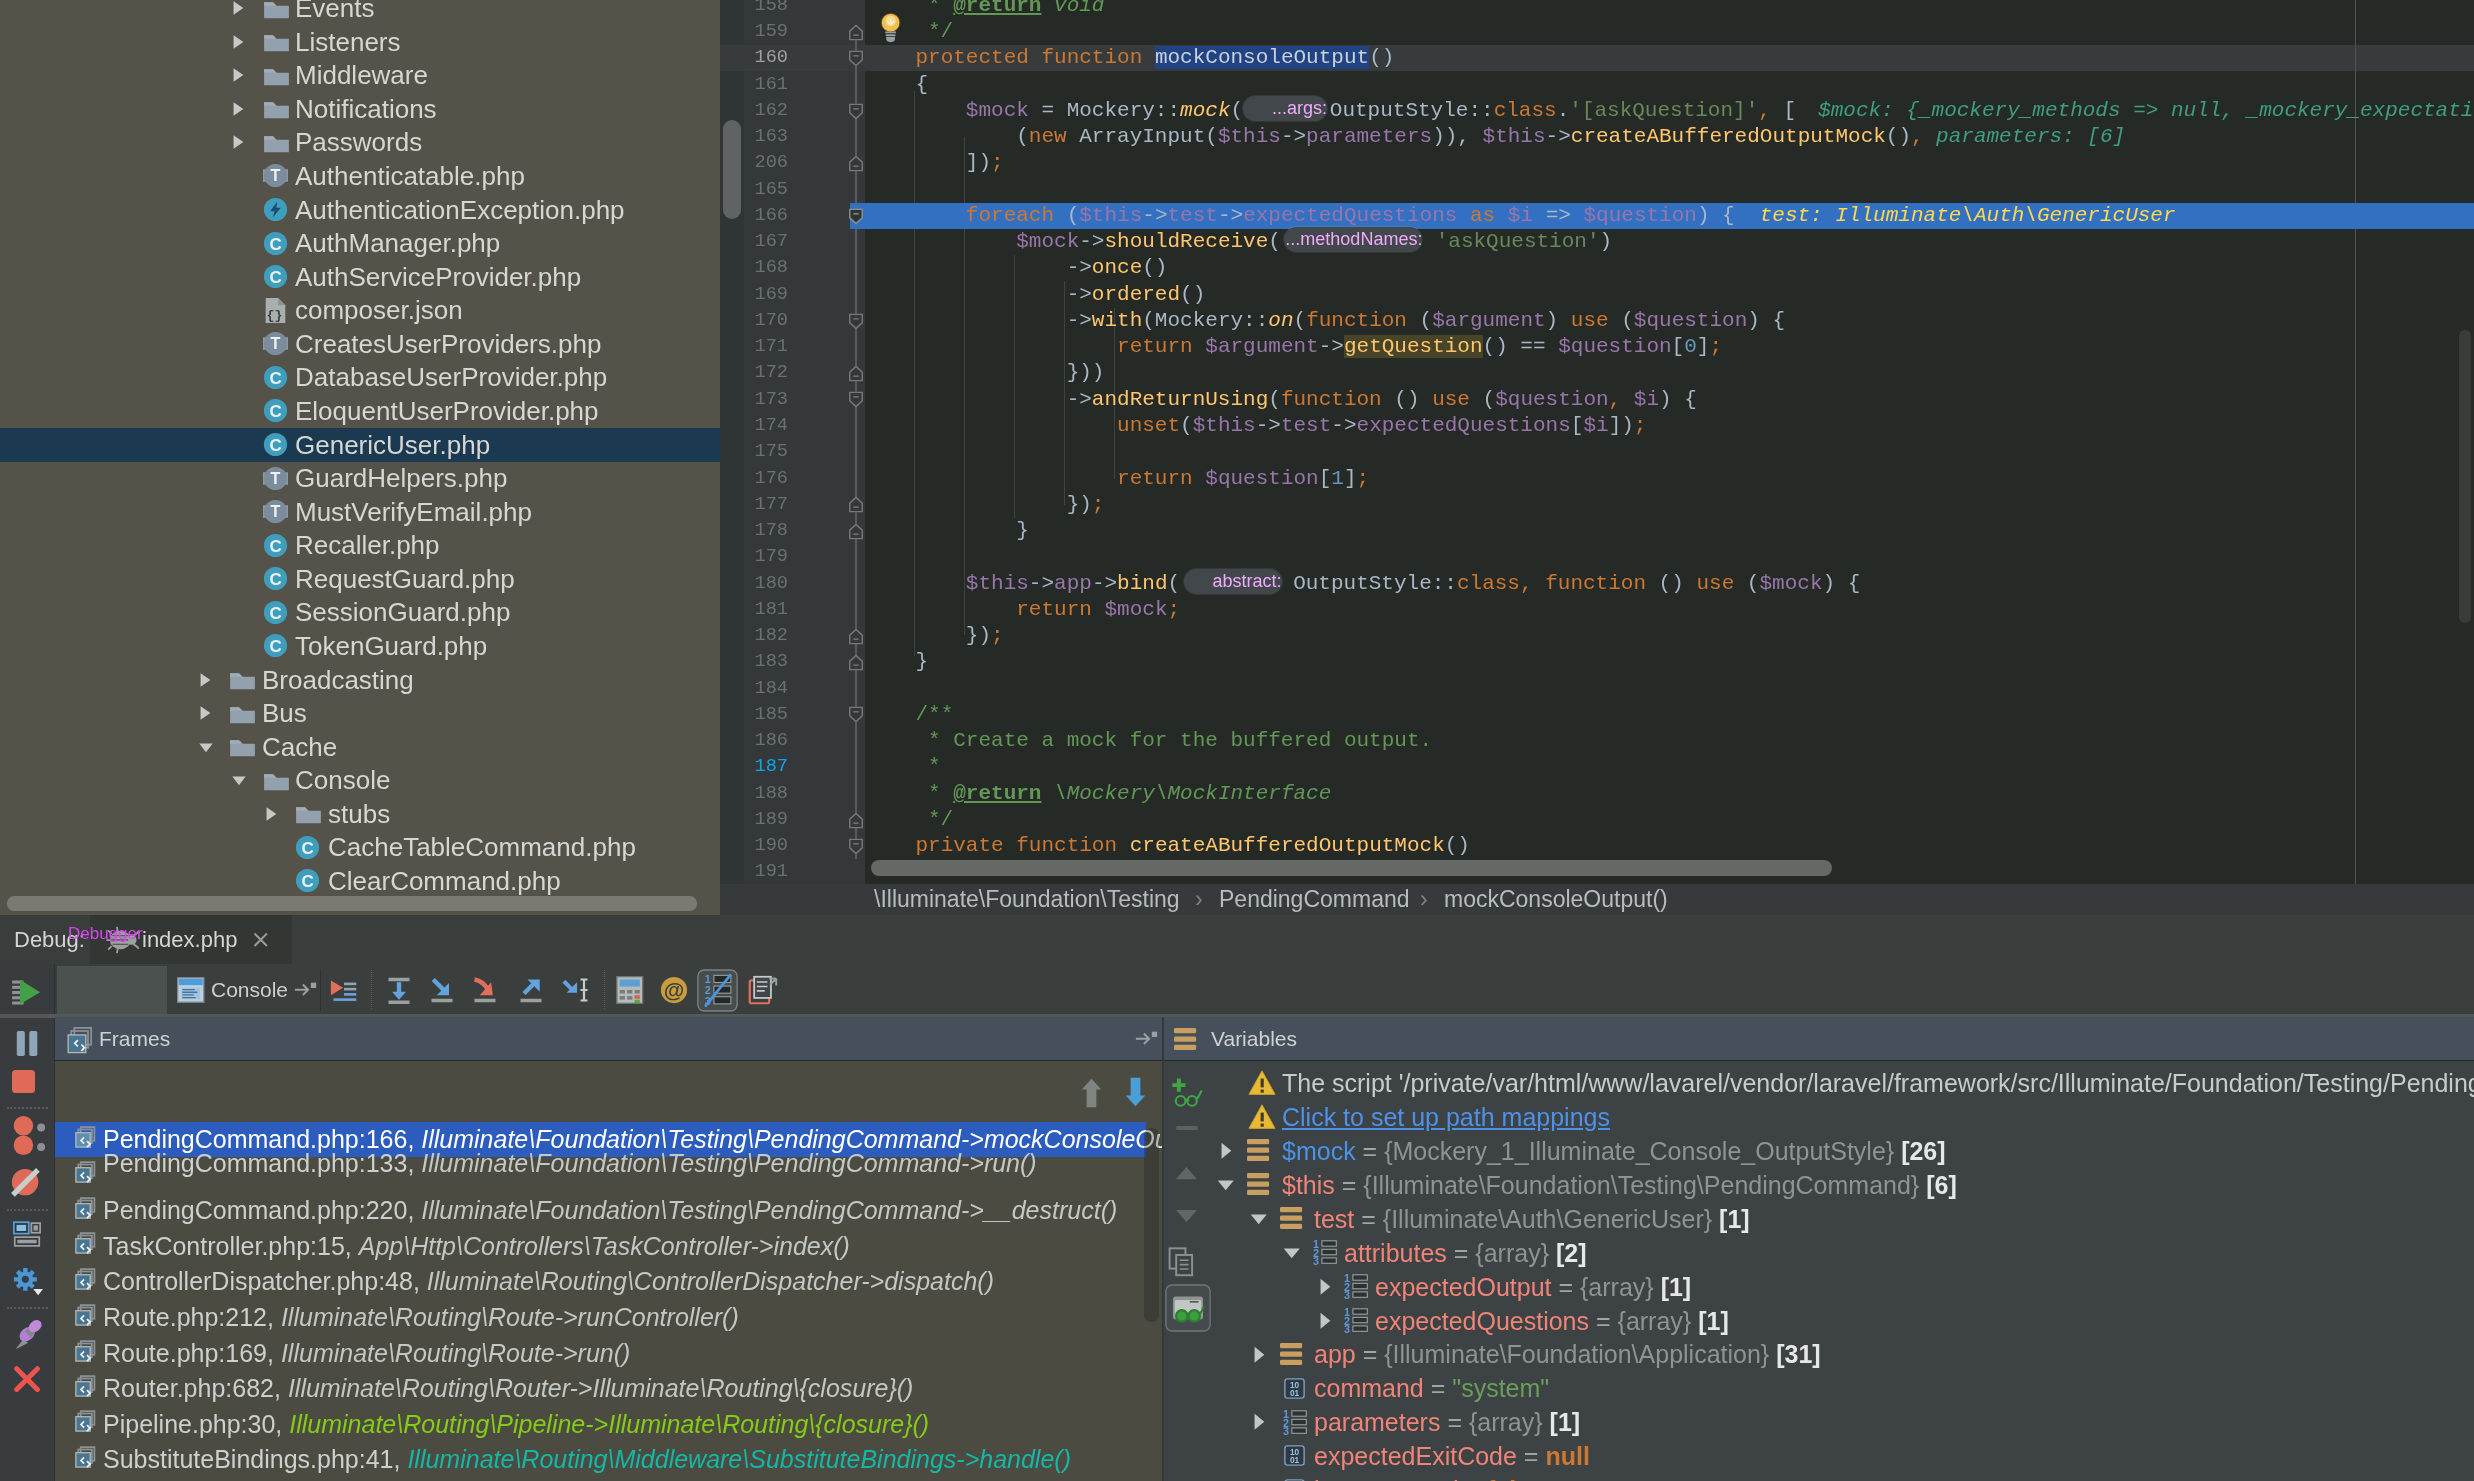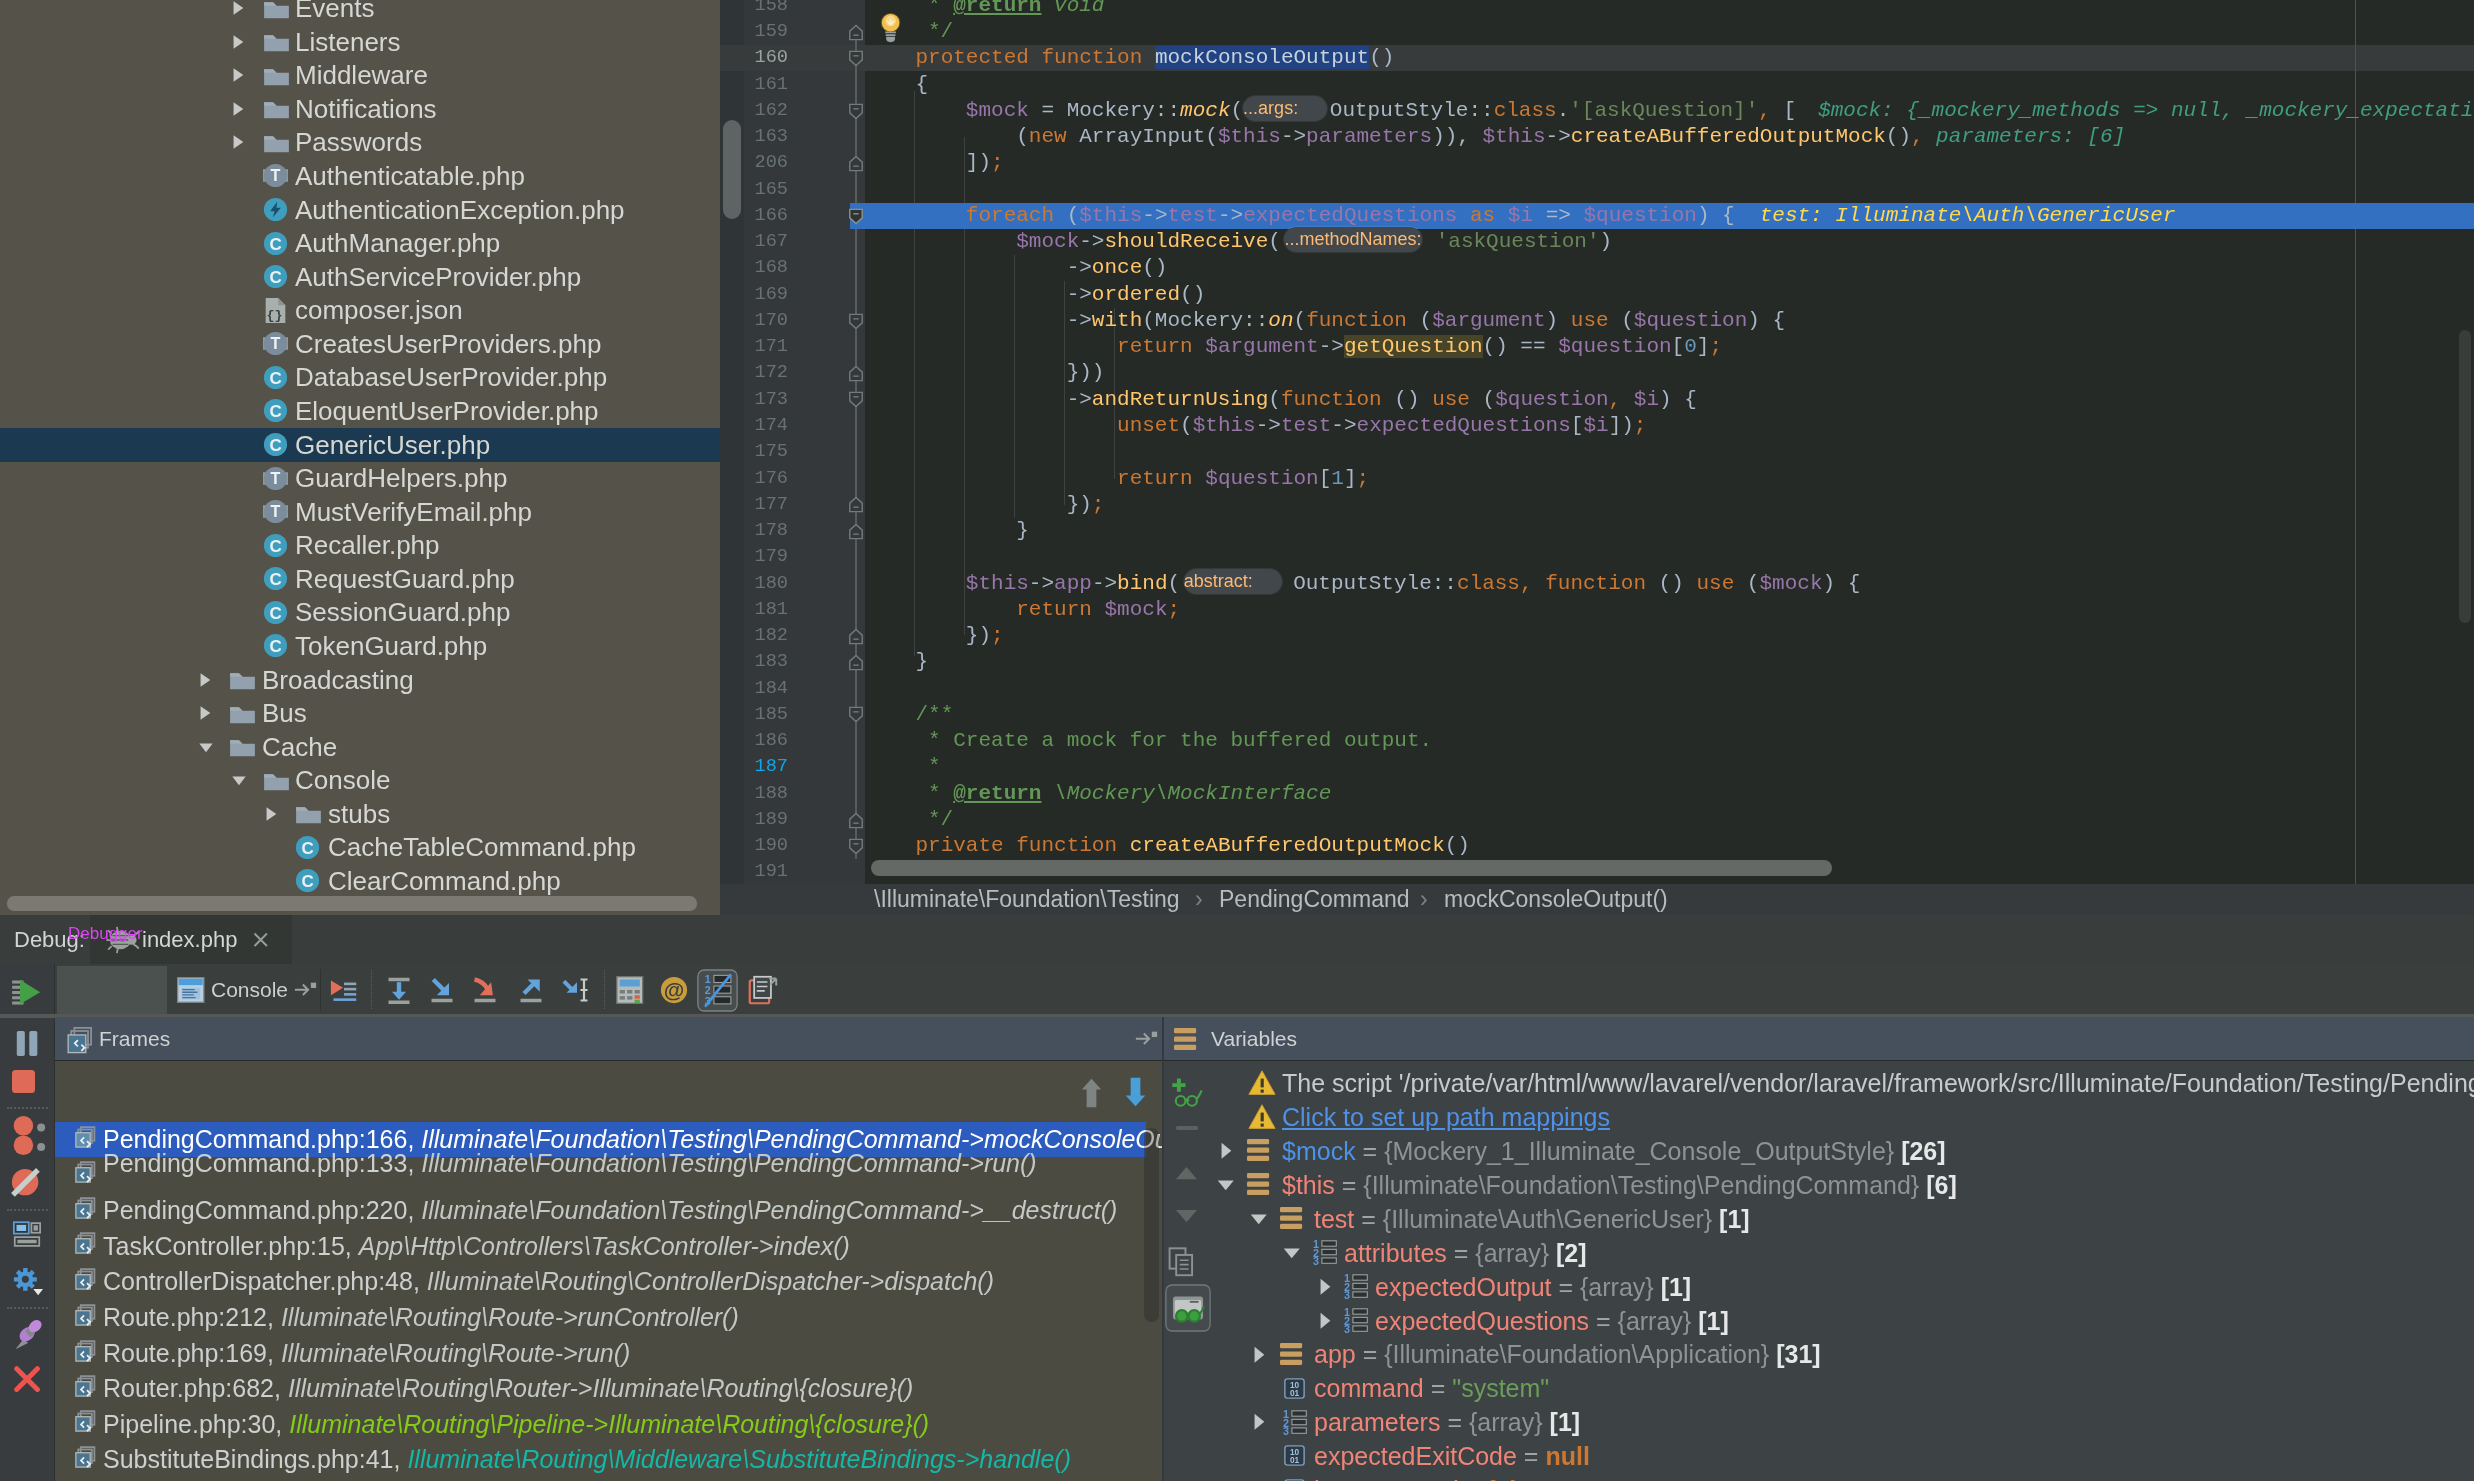--- a/index.html
+++ b/index.html
@@ -4,21 +4,21 @@
 body{width:2475px;height:1481px;background:#262a27;overflow:hidden;position:relative;
  font-family:"Liberation Sans",sans-serif}
 .abs{position:absolute}
 .cl{position:absolute;font:21px/26px "Liberation Mono",monospace;white-space:pre;color:#a9b7c6}
 .k{color:#cc7832}.v{color:#9876aa}.y{color:#ffc66d}.s{color:#6a8759}.n{color:#6897bb}
 .d{color:#629755}.di{color:#629755;font-style:italic}
 .dk{color:#629755;font-weight:bold;text-decoration:underline}
 .i{font-style:italic}
 .hT{color:#3f9d82;font-style:italic}
 .hY{color:#ffd94a;font-style:italic}
-.pill{display:inline-block;background:#41474a;color:#fdba74;font:18px/25px "Liberation Sans",sans-serif;border-radius:12.4px;text-align:left;vertical-align:middle;margin-top:-3.5px;box-shadow:0 0 0 0.9px rgba(255,255,255,0.07)}
+.pill{display:inline-block;background:#41474a;color:#f0abfc;font:18px/25px "Liberation Sans",sans-serif;border-radius:12.4px;text-align:right;vertical-align:middle;margin-top:-3.5px;box-shadow:0 0 0 0.9px rgba(255,255,255,0.07)}
 .lnum{position:absolute;left:0;width:68px;text-align:right;font:18.6px/26px "Liberation Mono",monospace;color:#697270}
 .tlab{position:absolute;font:26px/34px "Liberation Sans",sans-serif;color:#d5d7d3;white-space:pre}
 .flab{position:absolute;font:25px/35px "Liberation Sans",sans-serif;color:#ccd0ce;white-space:pre}
 .vlab{position:absolute;font:25px/34px "Liberation Sans",sans-serif;color:#c9cdcb;white-space:pre}
 .vn{color:#ef8477}.vb{color:#4b93e8}.vg{color:#8e9495}.vw{color:#e6e8e8;font-weight:bold}.veq{color:#9fa5a3}
 .vs{color:#6b9e58}.vnull{color:#cc7832;font-weight:bold}
 </style></head><body>
 <div class="abs" style="left:720px;top:0;width:1754px;height:884px;overflow:hidden;background:#262a27">
     <div class="abs" style="left:0;top:0;width:145px;height:884px;background:#34383a"></div>
     <div class="abs" style="left:0;top:0;width:24px;height:884px;background:#2f3436"></div>

